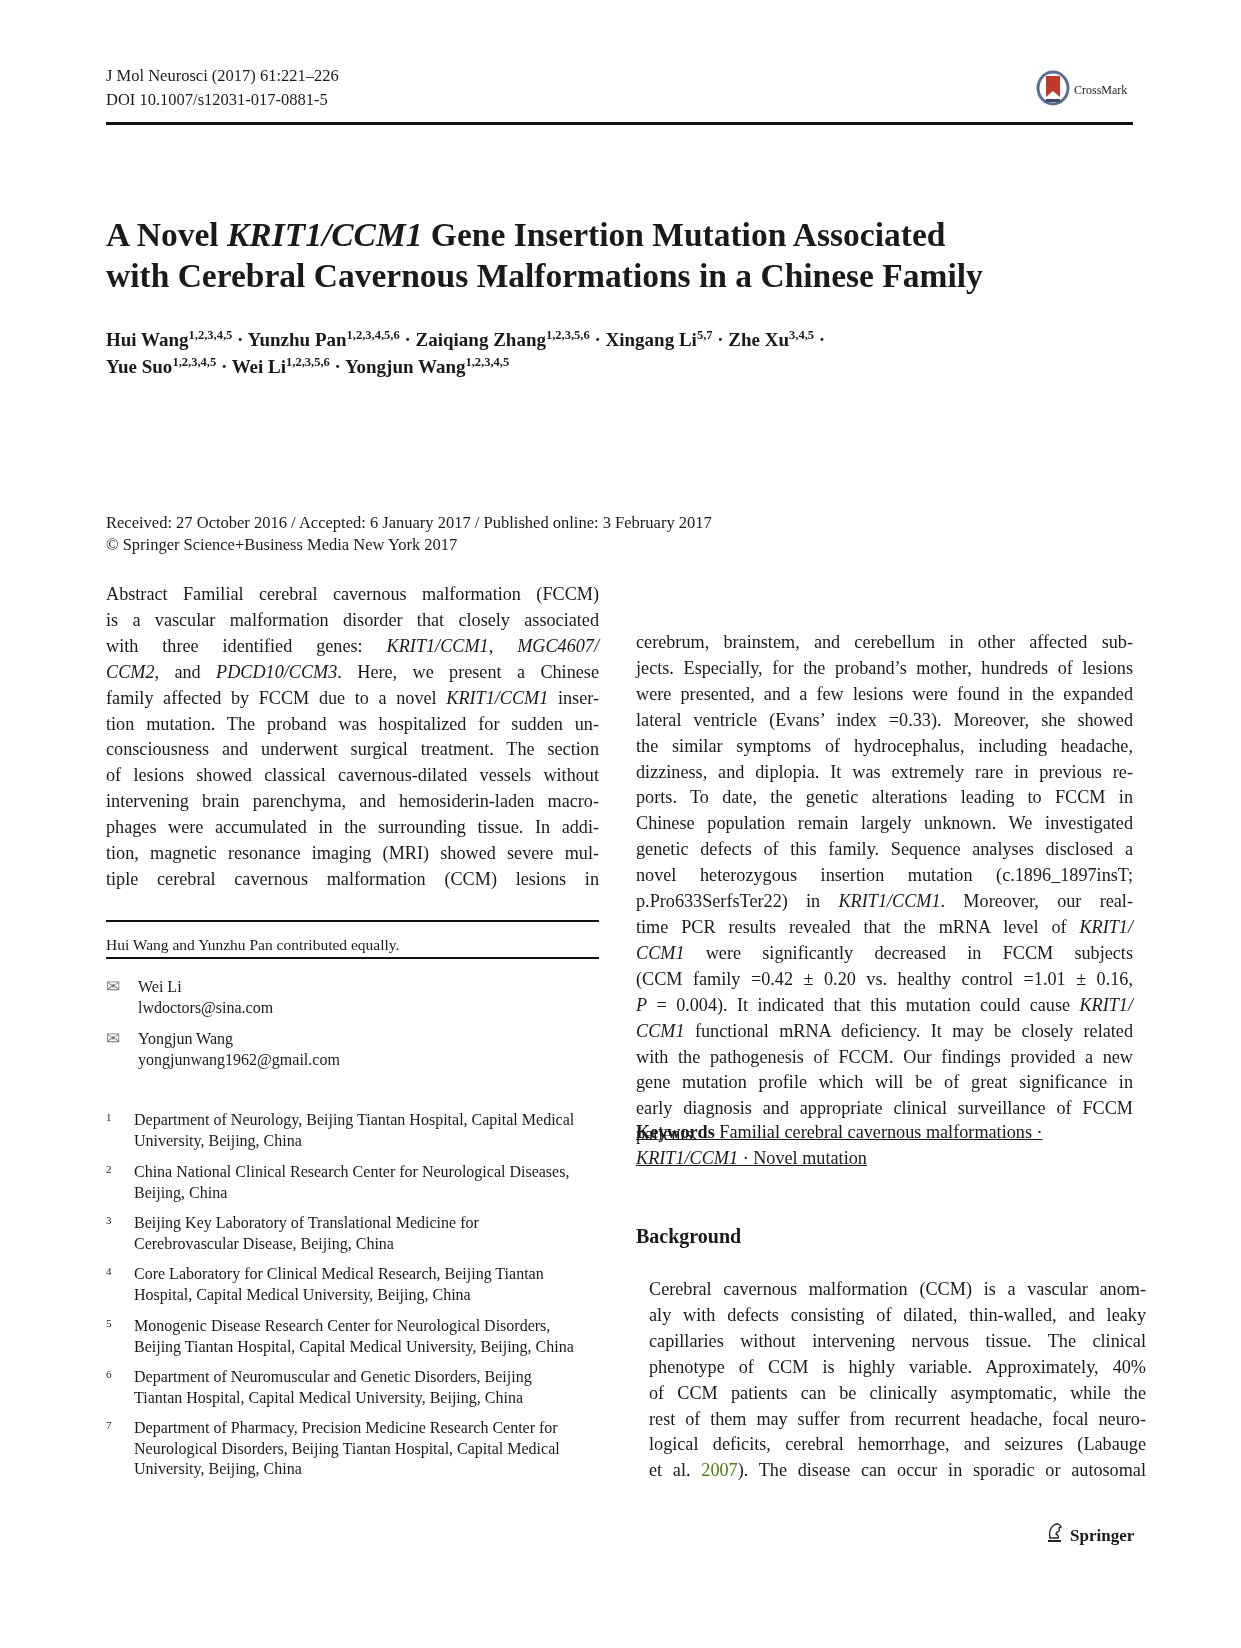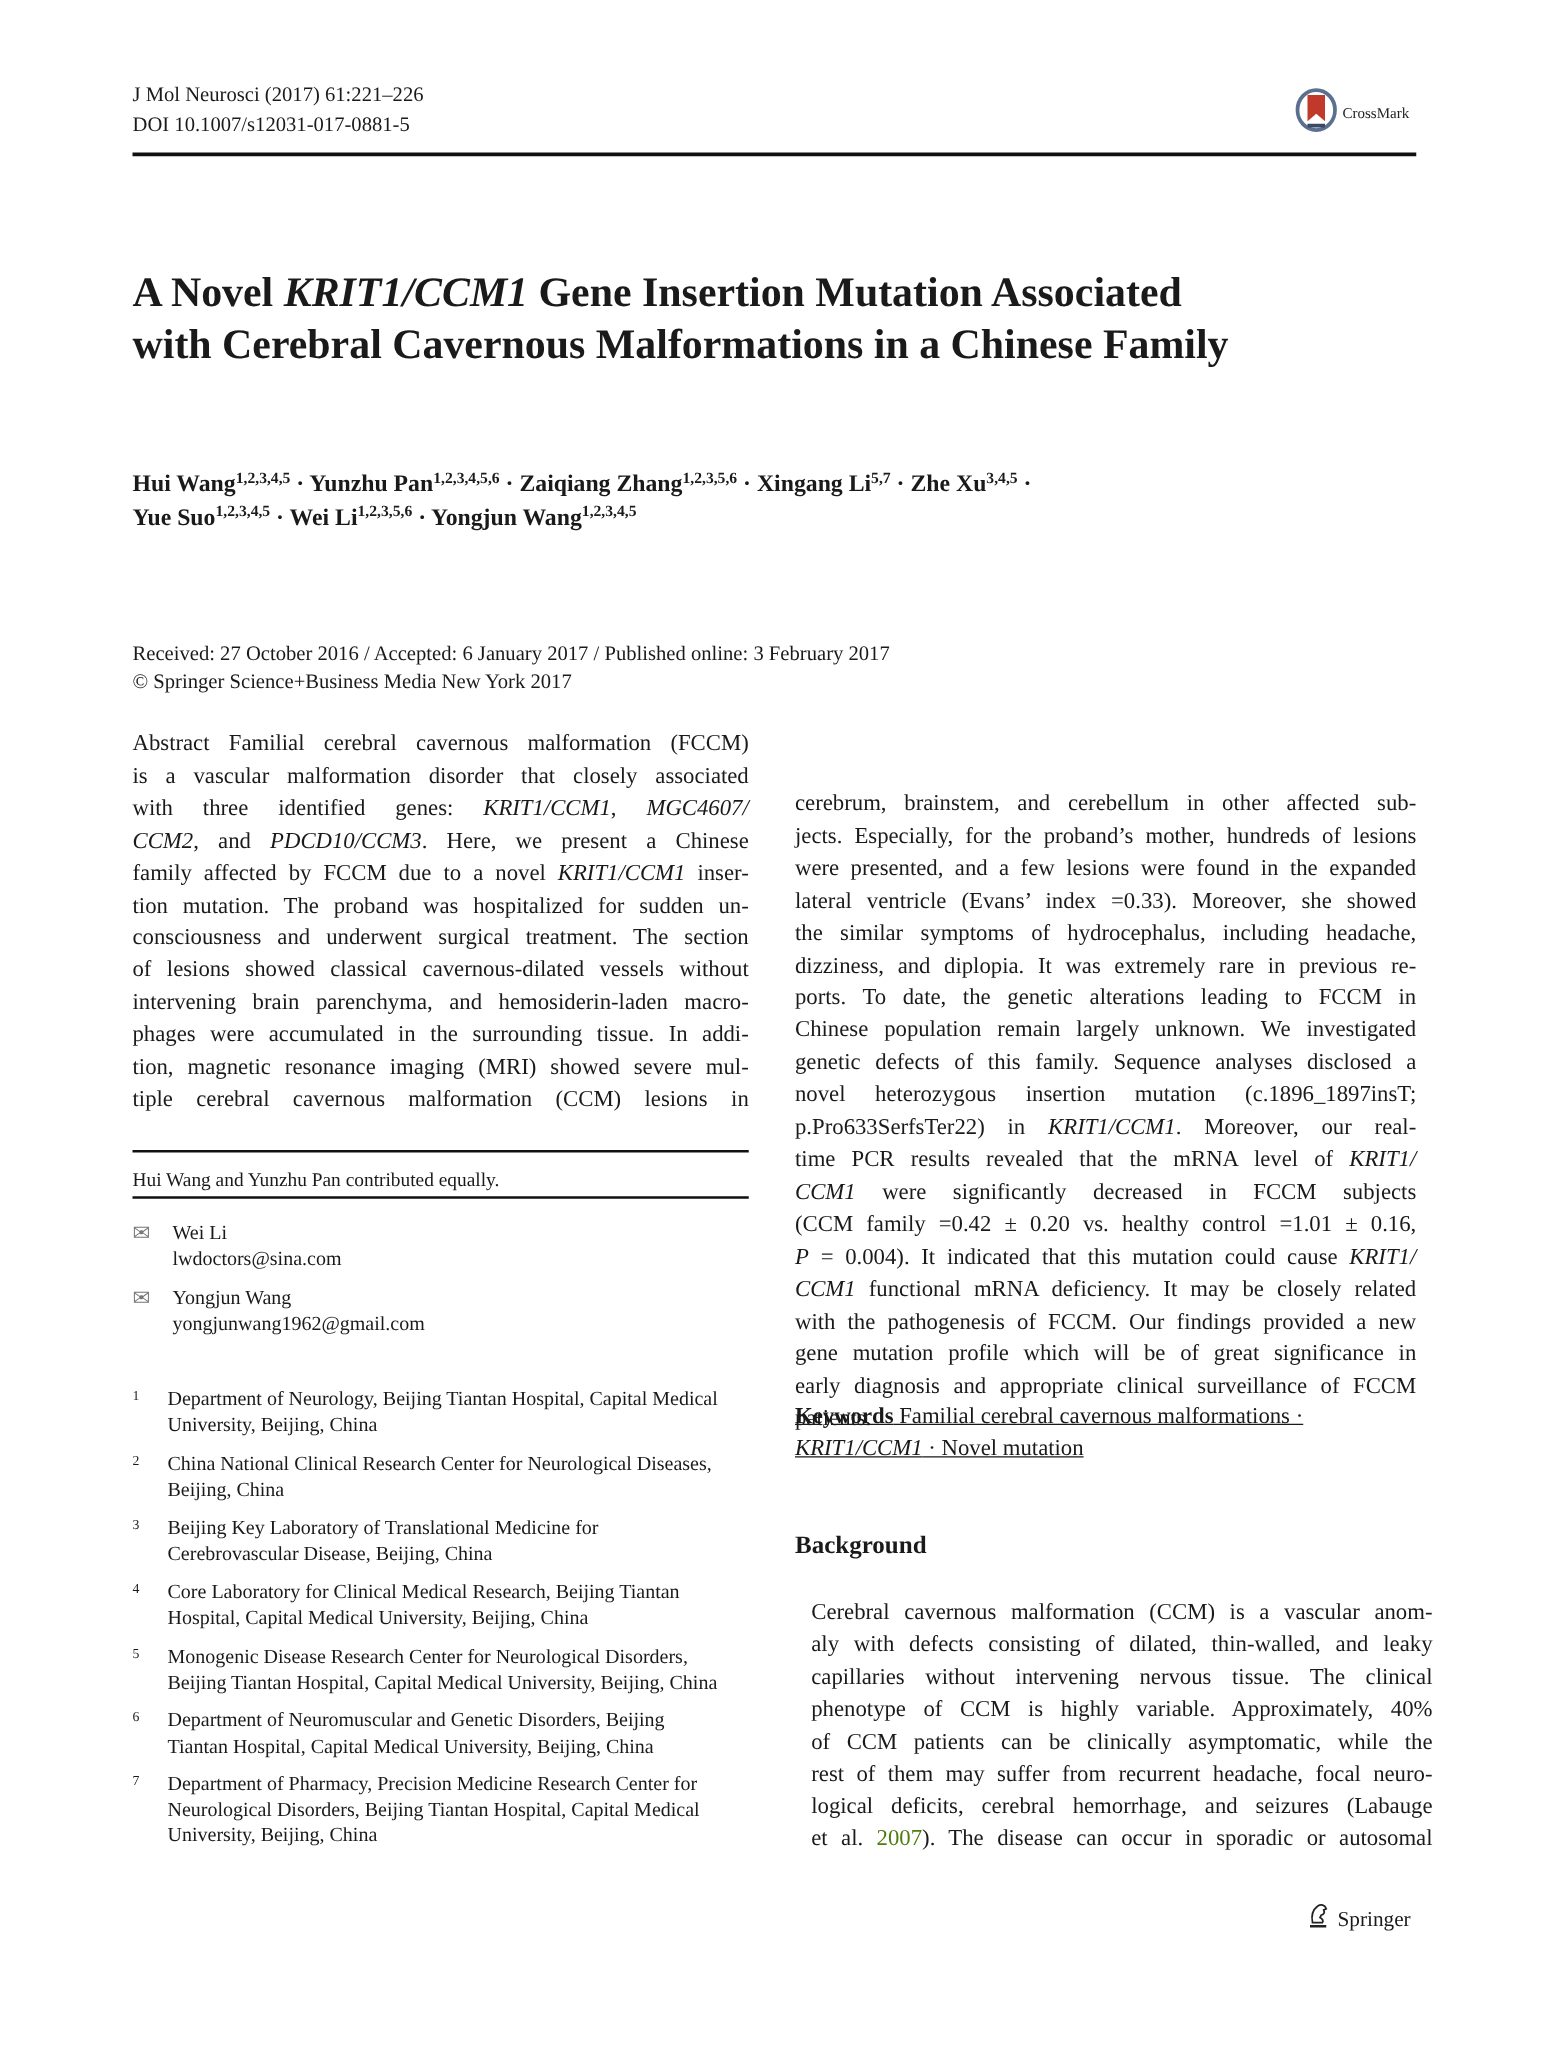--- a/index.html
+++ b/index.html
@@ -5,40 +5,40 @@
   html, body { margin: 0; padding: 0; background: #ffffff; }
   body { width: 1241px; height: 1648px; position: relative; overflow: hidden;
          font-family: "Liberation Serif", "DejaVu Serif", serif; color: #1a1a1a; }
   .abs { position: absolute; }
   .hdr { left: 106px; top: 64px; font-size: 16.5px; line-height: 24px; }
   .rule-top { left: 106px; top: 122px; width: 1027px; height: 3px; background: #111; }
   .crossmark { left: 1036px; top: 70px; display: flex; align-items: center; gap: 4px; justify-content: center; }
   .crossmark .cm-text { font-size: 12px; color: #222; }
   .title { left: 106px; top: 214px; width: 1030px; font-size: 33.5px; line-height: 41px; font-weight: bold; }
   .title i { font-style: italic; }
-  .authors { left: 106px; top: 326px; width: 1030px; font-size: 19px; line-height: 27px; font-weight: bold; margin-top: 48px; }
+  .authors { left: 106px; top: 326px; width: 1030px; font-size: 19px; line-height: 27px; font-weight: bold; }
   .authors sup { font-size: 12.5px; vertical-align: 7px; line-height: 0; }
   .dates { left: 106px; top: 512px; font-size: 16.5px; line-height: 22px; }
   .col { width: 495px; font-size: 18.2px; line-height: 25.9px; text-align: justify; }
   .col-left { left: 106px; top: 582px; width: 493px; }
   .col-right { left: 636px; top: 582px; width: 497px; margin-top: 48px; }
   .col b { font-weight: normal; }
   .col i { font-style: italic; }
   .fn-rule { position: absolute; left: 106px; width: 493px; height: 2px; background: #111; }
   .fn-text { left: 106px; top: 936px; font-size: 15.5px; }
   .contact { left: 106px; font-size: 16px; line-height: 21px; display: flex; }
   .contact .env { width: 32px; color: #777; font-size: 17px; }
   .affil { left: 106px; width: 500px; font-size: 16px; line-height: 20.5px; display: flex; }
   .affil .num { width: 28px; font-size: 11px; line-height: 14px; }
   .affil .txt { flex: 1; }
   .kw { left: 636px; top: 1120px; width: 497px; font-size: 18.2px; line-height: 25.9px; text-decoration: underline; }
   .bg-head { left: 636px; top: 1225px; font-size: 20px; font-weight: bold; }
   .bg-body { left: 636px; top: 1277px; width: 497px; font-size: 18.2px; line-height: 25.9px; text-align: justify; margin-left: 13px; }
   .link { color: #4d7c0f; font-family: Liberation Serif, serif; }
-  .springer { left: 1046px; top: 1522px; display: flex; align-items: center; gap: 6px; font-size: 17px; }
+  .springer { left: 1046px; top: 1522px; display: flex; align-items: center; gap: 6px; font-size: 17px; font-weight: bold; }
   .line { display: block; text-align: justify; text-align-last: justify; white-space: nowrap; }
   .line.last { text-align-last: left; }
 </style>
 </head>
 <body>
 
 <div class="abs hdr">
   <div>J Mol Neurosci (2017) 61:221–226</div>
   <div>DOI 10.1007/s12031-017-0881-5</div>
 </div>

